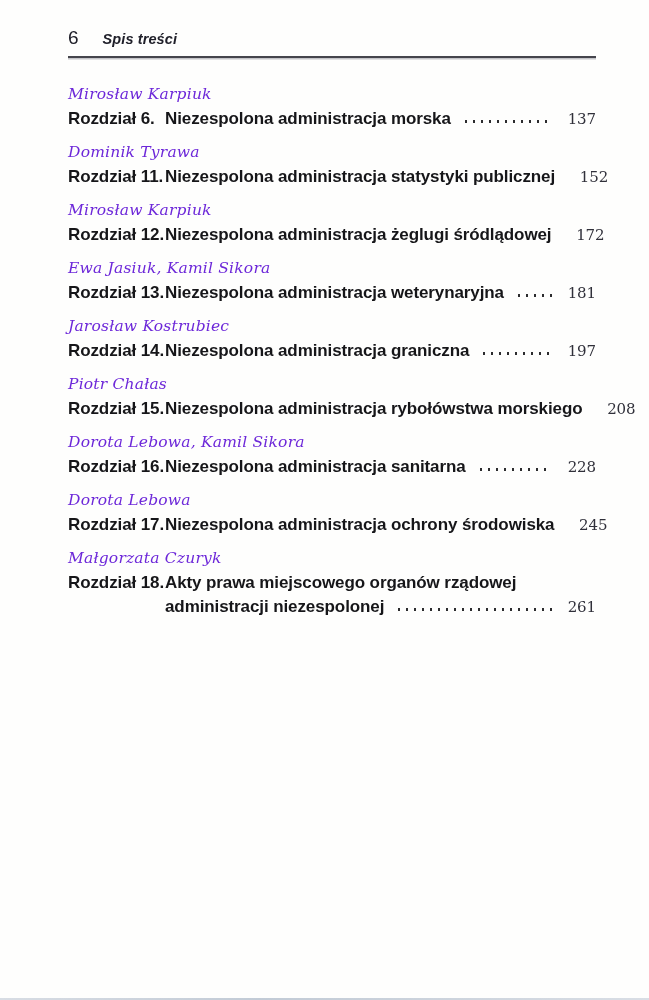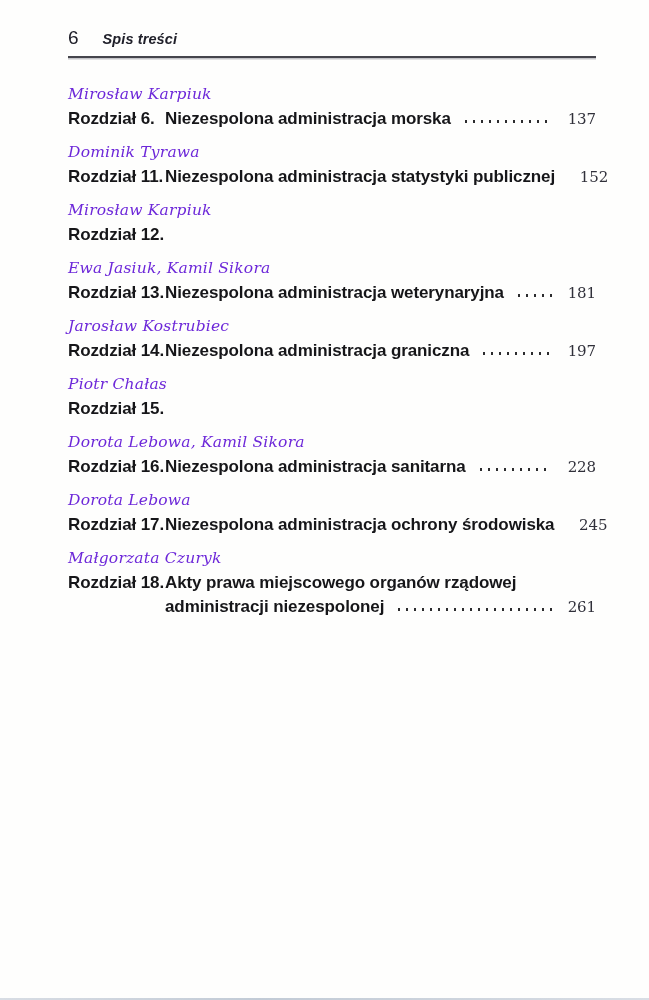--- a/index.html
+++ b/index.html
@@ -145,20 +145,27 @@
               <span class="page-ref">152</span>
             </span>
           </span>
     </div>
   </section>
 
   <section class="entry">
     <div class="authors">Mirosław Karpiuk</div>
     <div class="chapter">
       <span class="chapter-label">Rozdział 12.</span>
+      <span class="chapter-lines">
+            <span class="chapter-line">
+              <span class="title-text">Niezespolona administracja żeglugi śródlądowej</span>
+              <span class="leader"></span>
+              <span class="page-ref">172</span>
+            </span>
+          </span>
     </div>
   </section>
 
   <section class="entry">
     <div class="authors">Ewa Jasiuk, Kamil Sikora</div>
     <div class="chapter">
       <span class="chapter-label">Rozdział 13.</span>
       <span class="chapter-lines">
             <span class="chapter-line">
               <span class="title-text">Niezespolona administracja weterynaryjna</span>
@@ -180,20 +187,27 @@
               <span class="page-ref">197</span>
             </span>
           </span>
     </div>
   </section>
 
   <section class="entry">
     <div class="authors">Piotr Chałas</div>
     <div class="chapter">
       <span class="chapter-label">Rozdział 15.</span>
+      <span class="chapter-lines">
+            <span class="chapter-line">
+              <span class="title-text">Niezespolona administracja rybołówstwa morskiego</span>
+              <span class="leader"></span>
+              <span class="page-ref">208</span>
+            </span>
+          </span>
     </div>
   </section>
 
   <section class="entry">
     <div class="authors">Dorota Lebowa, Kamil Sikora</div>
     <div class="chapter">
       <span class="chapter-label">Rozdział 16.</span>
       <span class="chapter-lines">
             <span class="chapter-line">
               <span class="title-text">Niezespolona administracja sanitarna</span>

